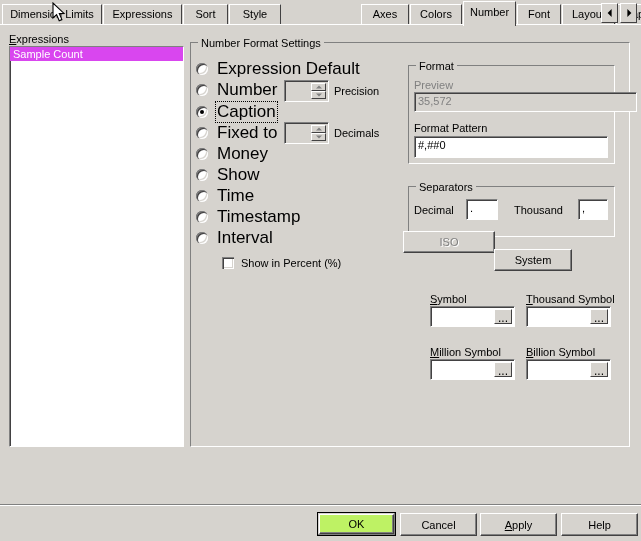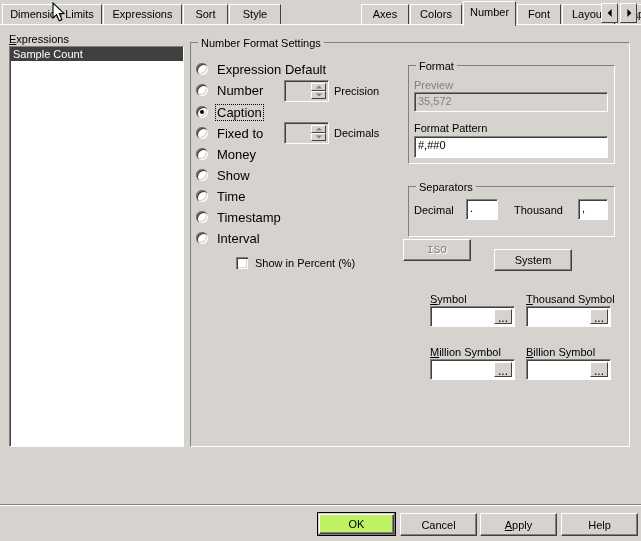--- a/index.html
+++ b/index.html
@@ -114,21 +114,21 @@
     box-shadow: inset 1px 1px 0 #424142;
     box-sizing: border-box;
     overflow: hidden;
   }
   .listitem {
     font-size: 11px;
     padding: 1px 3px;
     white-space: nowrap;
   }
   .listitem.sel {
-    background: #404040;
+    background: #d946ef;
     color: #ffffff;
   }
 
   
   .group {
     position: absolute;
     border: 1px solid #ffffff;
     border-left-color: #808080;
     border-top-color: #808080;
     box-sizing: border-box;
@@ -165,21 +165,21 @@
   .radio .dot.on:after {
     content: "";
     position: absolute;
     left: 4px; top: 4px;
     width: 4px; height: 4px;
     border-radius: 50%;
     background: #000000;
   }
   .radio .rlabel {
     margin-left: 7px;
-    font-size: 13px;
+    font-size: 17px;
     padding: 1px 2px;
   }
   .radio .rlabel.focus {
     border: 1px dotted #000000;
     padding: 0 1px;
   }
 
   
   .check {
     position: absolute;
@@ -435,21 +435,21 @@
 </div>
 <div class="radio" style="left:196px;top:210px;">
   <span class="dot"></span>
   <span class="rlabel">Timestamp</span>
 </div>
 <div class="radio" style="left:196px;top:231px;">
   <span class="dot"></span>
   <span class="rlabel">Interval</span>
 </div>
 
-<div class="check" style="left:200px;top:256px;padding-left:36px;">
+<div class="check" style="left:186px;top:256px;padding-left:36px;">
   <span class="box"></span>
   <span class="clabel">Show in Percent (%)</span>
 </div>
 
 <div class="spinner" style="left:284px;top:80px;width:45px;height:22px;">
   <div class="spin-btns">
     <div class="spin-b up">
         <span class="t"></span>
       </div>
     <div class="spin-b dn">
@@ -468,33 +468,33 @@
         <span class="t"></span>
       </div>
   </div>
 </div>
 <div class="plain-label" style="left:334px;top:127px;">Decimals</div>
 
 <div class="group" style="left:408px;top:65px;width:207px;height:99px;">
   <span class="glabel">Format</span>
 </div>
 <div class="plain-label" style="left:414px;top:79px;color:#808080;">Preview</div>
-<div class="field disabled" style="left:414px;top:92px;width:194px;height:20px;">35,572</div>
+<div class="field disabled" style="left:414px;top:92px;width:223px;height:20px;">35,572</div>
 <div class="plain-label" style="left:414px;top:122px;">Format Pattern</div>
 <div class="field" style="left:414px;top:136px;width:194px;height:22px;">#,##0</div>
 
 <div class="group" style="left:408px;top:186px;width:207px;height:51px;">
   <span class="glabel">Separators</span>
 </div>
 <div class="plain-label" style="left:414px;top:204px;">Decimal</div>
 <div class="field" style="left:466px;top:199px;width:32px;height:21px;">.</div>
 <div class="plain-label" style="left:514px;top:204px;">Thousand</div>
 <div class="field" style="left:578px;top:199px;width:30px;height:21px;">,</div>
 
-<div class="btn disabled" style="left:403px;top:239px;width:68px;height:22px;font-family:Liberation Mono, monospace;">
+<div class="btn disabled" style="left:403px;top:231px;width:92px;height:22px;">
   <span>ISO</span>
 </div>
 <div class="btn" style="left:494px;top:249px;width:78px;height:22px;">
   <span>System</span>
 </div>
 
 <div class="plain-label" style="left:430px;top:293px;"><u>S</u>ymbol</div>
 <div class="browse-wrap" style="left:430px;top:306px;width:85px;height:21px;">
   <div class="dots">
       <span>...</span>

